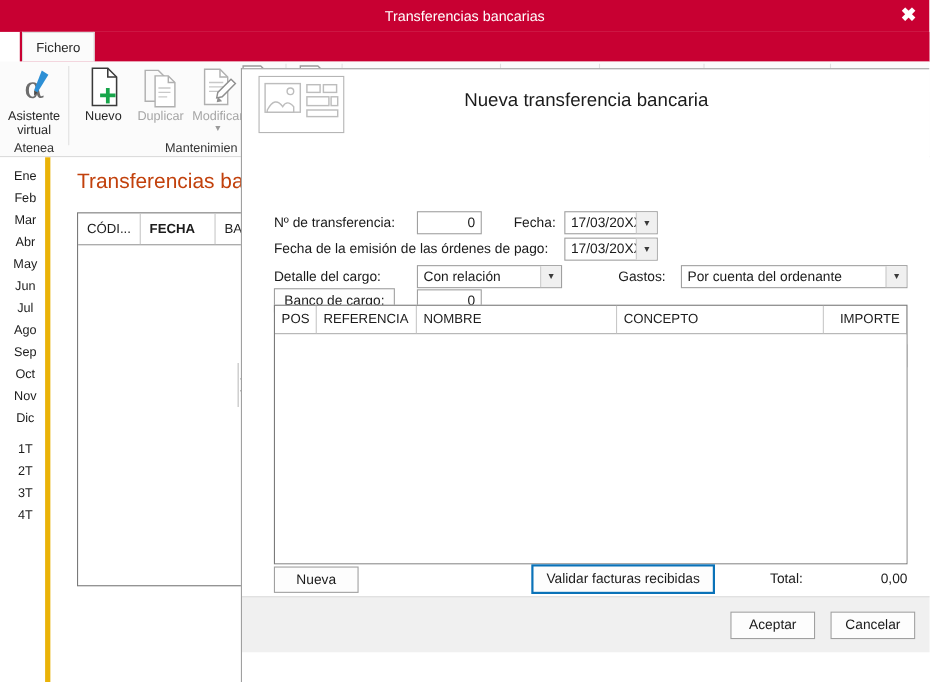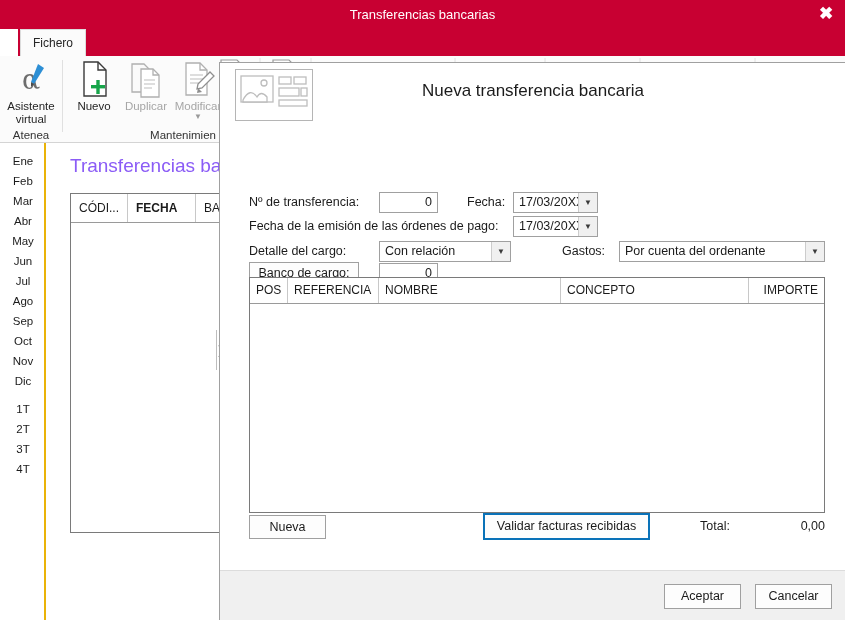--- a/index.html
+++ b/index.html
@@ -75,37 +75,37 @@
   .rb-btn .cap {
     display: block; font-size: 11.5px; color: #262626; line-height: 13px;
   }
   .rb-btn.disabled .cap { color: #a6a6a6; }
   .rb-arrow { font-size: 8px; color: #9a9a9a; display:block; line-height:8px;}
 
   
   .periodbar {
     position: absolute; left: 0; top: 143px; width: 46px; height: 477px;
     background: #ffffff;
-    border-right: 2px solid #eab308;
+    border-right: 5px solid #eab308;
     box-sizing: border-box;
   }
   .period-item {
     width: 46px; text-align: center; font-size: 11.5px;
     color: #1b1b1b; line-height: 20px; cursor: pointer;
   }
   .period-gap { height: 8px; }
 
   
   .content {
     position: absolute; left: 46px; top: 143px;
     width: 799px; height: 477px; background: #ffffff;
   }
   .content-title {
     position: absolute; left: 24px; top: 12px;
-    font-size: 19px; color: #8b5cf6;
+    font-size: 19px; color: #c2410c;
   }
   .list-frame {
     position: absolute; left: 24px; top: 50px;
     width: 493px; height: 340px;
     border: 1px solid #7a7a7a; background: #ffffff;
     box-sizing: border-box;
   }
   .list-head {
     position: absolute; left: 0; top: 0; width: 100%; height: 29px;
     border-bottom: 1px solid #9a9a9a; box-sizing: border-box;
@@ -193,21 +193,21 @@
   }
   .dg-cell {
     position: absolute; top: 0; height: 25px; line-height: 25px;
     font-size: 12px; color: #1b1b1b;
     border-right: 1px solid #c8c8c8; box-sizing: border-box;
     padding: 0 6px;
   }
   .dg-cell.last { border-right: none; text-align: right; }
 
   .dlg-footer {
-    position: absolute; left: 0; top: 507px; width: 626px; height: 51px;
+    position: absolute; left: 0; top: 479px; width: 626px; height: 51px;
     background: #f0f0f0; border-top: 1px solid #dcdcdc;
     box-sizing: border-box;
   }
 </style>
 </head>
 <body>
 
 <div id="app">
 
   <div class="titlebar">

